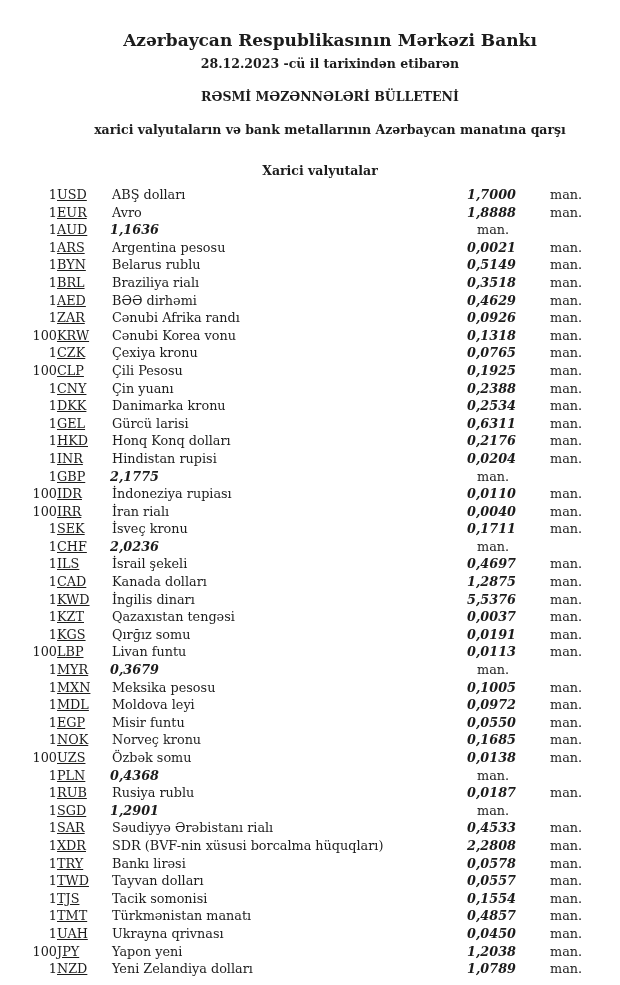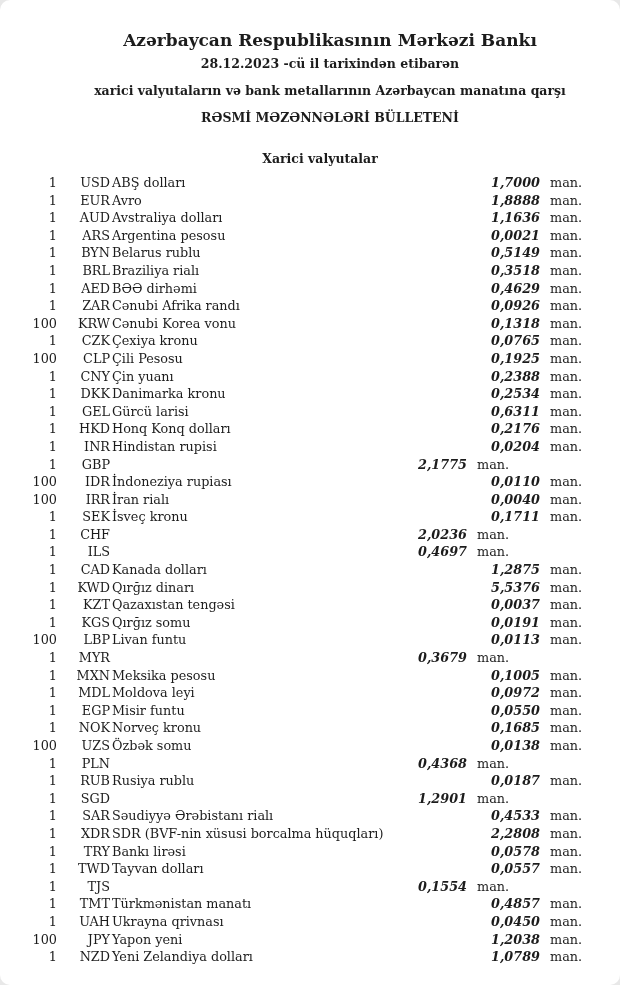--- a/index.html
+++ b/index.html
@@ -5,36 +5,35 @@
   html, body { margin: 0; padding: 0; background: #e8e8e8; }
   .page {
     width: 620px;
     height: 985px;
     margin: 0 auto;
     background: #ffffff;
     color: #1c1c1c;
     font-family: "DejaVu Serif", "Liberation Serif", serif;
     overflow: hidden;
     box-sizing: border-box;
-    border-radius: 10px;
   }
   .doc-header {
     text-align: center;
     padding-left: 48px;
     padding-right: 8px;
   }
   .bank-name {
     margin: 0;
     padding-top: 30px;
     font-size: 17px;
     line-height: 21px;
     font-weight: bold;
   }
   .hline {
-    margin: 10px;
+    margin: 16px;
     font-size: 12.5px;
     font-weight: bold;
     line-height: 17px;
   }
   .hline.date  { margin-top: 4px; }
   .hline.scope { margin-top: 6px; }
   .section-title {
     margin: 24px 0 0 0;
     padding-left: 28px;
     padding-right: 8px;
@@ -45,35 +44,35 @@
   }
   .rates { margin-top: 7px; }
   .row {
     display: grid;
     grid-template-columns: 57px 53px 357px 73px 1fr;
     height: 17.6px;
     line-height: 17.6px;
     font-size: 12.8px;
   }
   .cell-qty  { text-align: right; }
-  .cell-code { text-align: right; }
+  .cell-code { text-align: left; text-decoration: underline; }
   .cell-name { padding-left: 2px; white-space: nowrap; overflow: hidden; }
-  .cell-rate { text-align: right; font-weight: bold; font-style: italic; }
+  .cell-rate { text-align: left; font-weight: bold; font-style: italic; }
   .cell-unit { padding-left: 10px; }
 </style>
 </head>
 <body>
 
 <div class="page">
 
   <header class="doc-header">
     <h1 class="bank-name">Azərbaycan Respublikasının Mərkəzi Bankı</h1>
     <p class="hline date">28.12.2023 -cü il tarixindən etibarən</p>
+    <p class="hline">RƏSMİ MƏZƏNNƏLƏRİ BÜLLETENİ</p>
     <p class="hline scope">xarici valyutaların və bank metallarının Azərbaycan manatına qarşı</p>
-    <p class="hline">RƏSMİ MƏZƏNNƏLƏRİ BÜLLETENİ</p>
   </header>
 
   <h2 class="section-title">Xarici valyutalar</h2>
 
   <div class="rates">
 
   <div class="row">
       <span class="cell-qty">1</span>
       <span class="cell-code">USD</span>
       <span class="cell-name">ABŞ dolları</span>
@@ -83,21 +82,20 @@
       <div class="row">
       <span class="cell-qty">1</span>
       <span class="cell-code">EUR</span>
       <span class="cell-name">Avro</span>
       <span class="cell-rate">1,8888</span>
       <span class="cell-unit">man.</span>
     </div>
       <div class="row">
       <span class="cell-qty">1</span>
       <span class="cell-code">AUD</span>
-      <span class="cell-name">Avstraliya dolları</span>
       <span class="cell-rate">1,1636</span>
       <span class="cell-unit">man.</span>
     </div>
       <div class="row">
       <span class="cell-qty">1</span>
       <span class="cell-code">ARS</span>
       <span class="cell-name">Argentina pesosu</span>
       <span class="cell-rate">0,0021</span>
       <span class="cell-unit">man.</span>
     </div>
@@ -214,34 +212,35 @@
     </div>
       <div class="row">
       <span class="cell-qty">1</span>
       <span class="cell-code">CHF</span>
       <span class="cell-rate">2,0236</span>
       <span class="cell-unit">man.</span>
     </div>
       <div class="row">
       <span class="cell-qty">1</span>
       <span class="cell-code">ILS</span>
+      <span class="cell-name">İsrail şekeli</span>
       <span class="cell-rate">0,4697</span>
       <span class="cell-unit">man.</span>
     </div>
       <div class="row">
       <span class="cell-qty">1</span>
       <span class="cell-code">CAD</span>
       <span class="cell-name">Kanada dolları</span>
       <span class="cell-rate">1,2875</span>
       <span class="cell-unit">man.</span>
     </div>
       <div class="row">
       <span class="cell-qty">1</span>
       <span class="cell-code">KWD</span>
-      <span class="cell-name">Qırğız dinarı</span>
+      <span class="cell-name">İngilis dinarı</span>
       <span class="cell-rate">5,5376</span>
       <span class="cell-unit">man.</span>
     </div>
       <div class="row">
       <span class="cell-qty">1</span>
       <span class="cell-code">KZT</span>
       <span class="cell-name">Qazaxıstan tengəsi</span>
       <span class="cell-rate">0,0037</span>
       <span class="cell-unit">man.</span>
     </div>
@@ -343,20 +342,21 @@
       <div class="row">
       <span class="cell-qty">1</span>
       <span class="cell-code">TWD</span>
       <span class="cell-name">Tayvan dolları</span>
       <span class="cell-rate">0,0557</span>
       <span class="cell-unit">man.</span>
     </div>
       <div class="row">
       <span class="cell-qty">1</span>
       <span class="cell-code">TJS</span>
+      <span class="cell-name">Tacik somonisi</span>
       <span class="cell-rate">0,1554</span>
       <span class="cell-unit">man.</span>
     </div>
       <div class="row">
       <span class="cell-qty">1</span>
       <span class="cell-code">TMT</span>
       <span class="cell-name">Türkmənistan manatı</span>
       <span class="cell-rate">0,4857</span>
       <span class="cell-unit">man.</span>
     </div>

